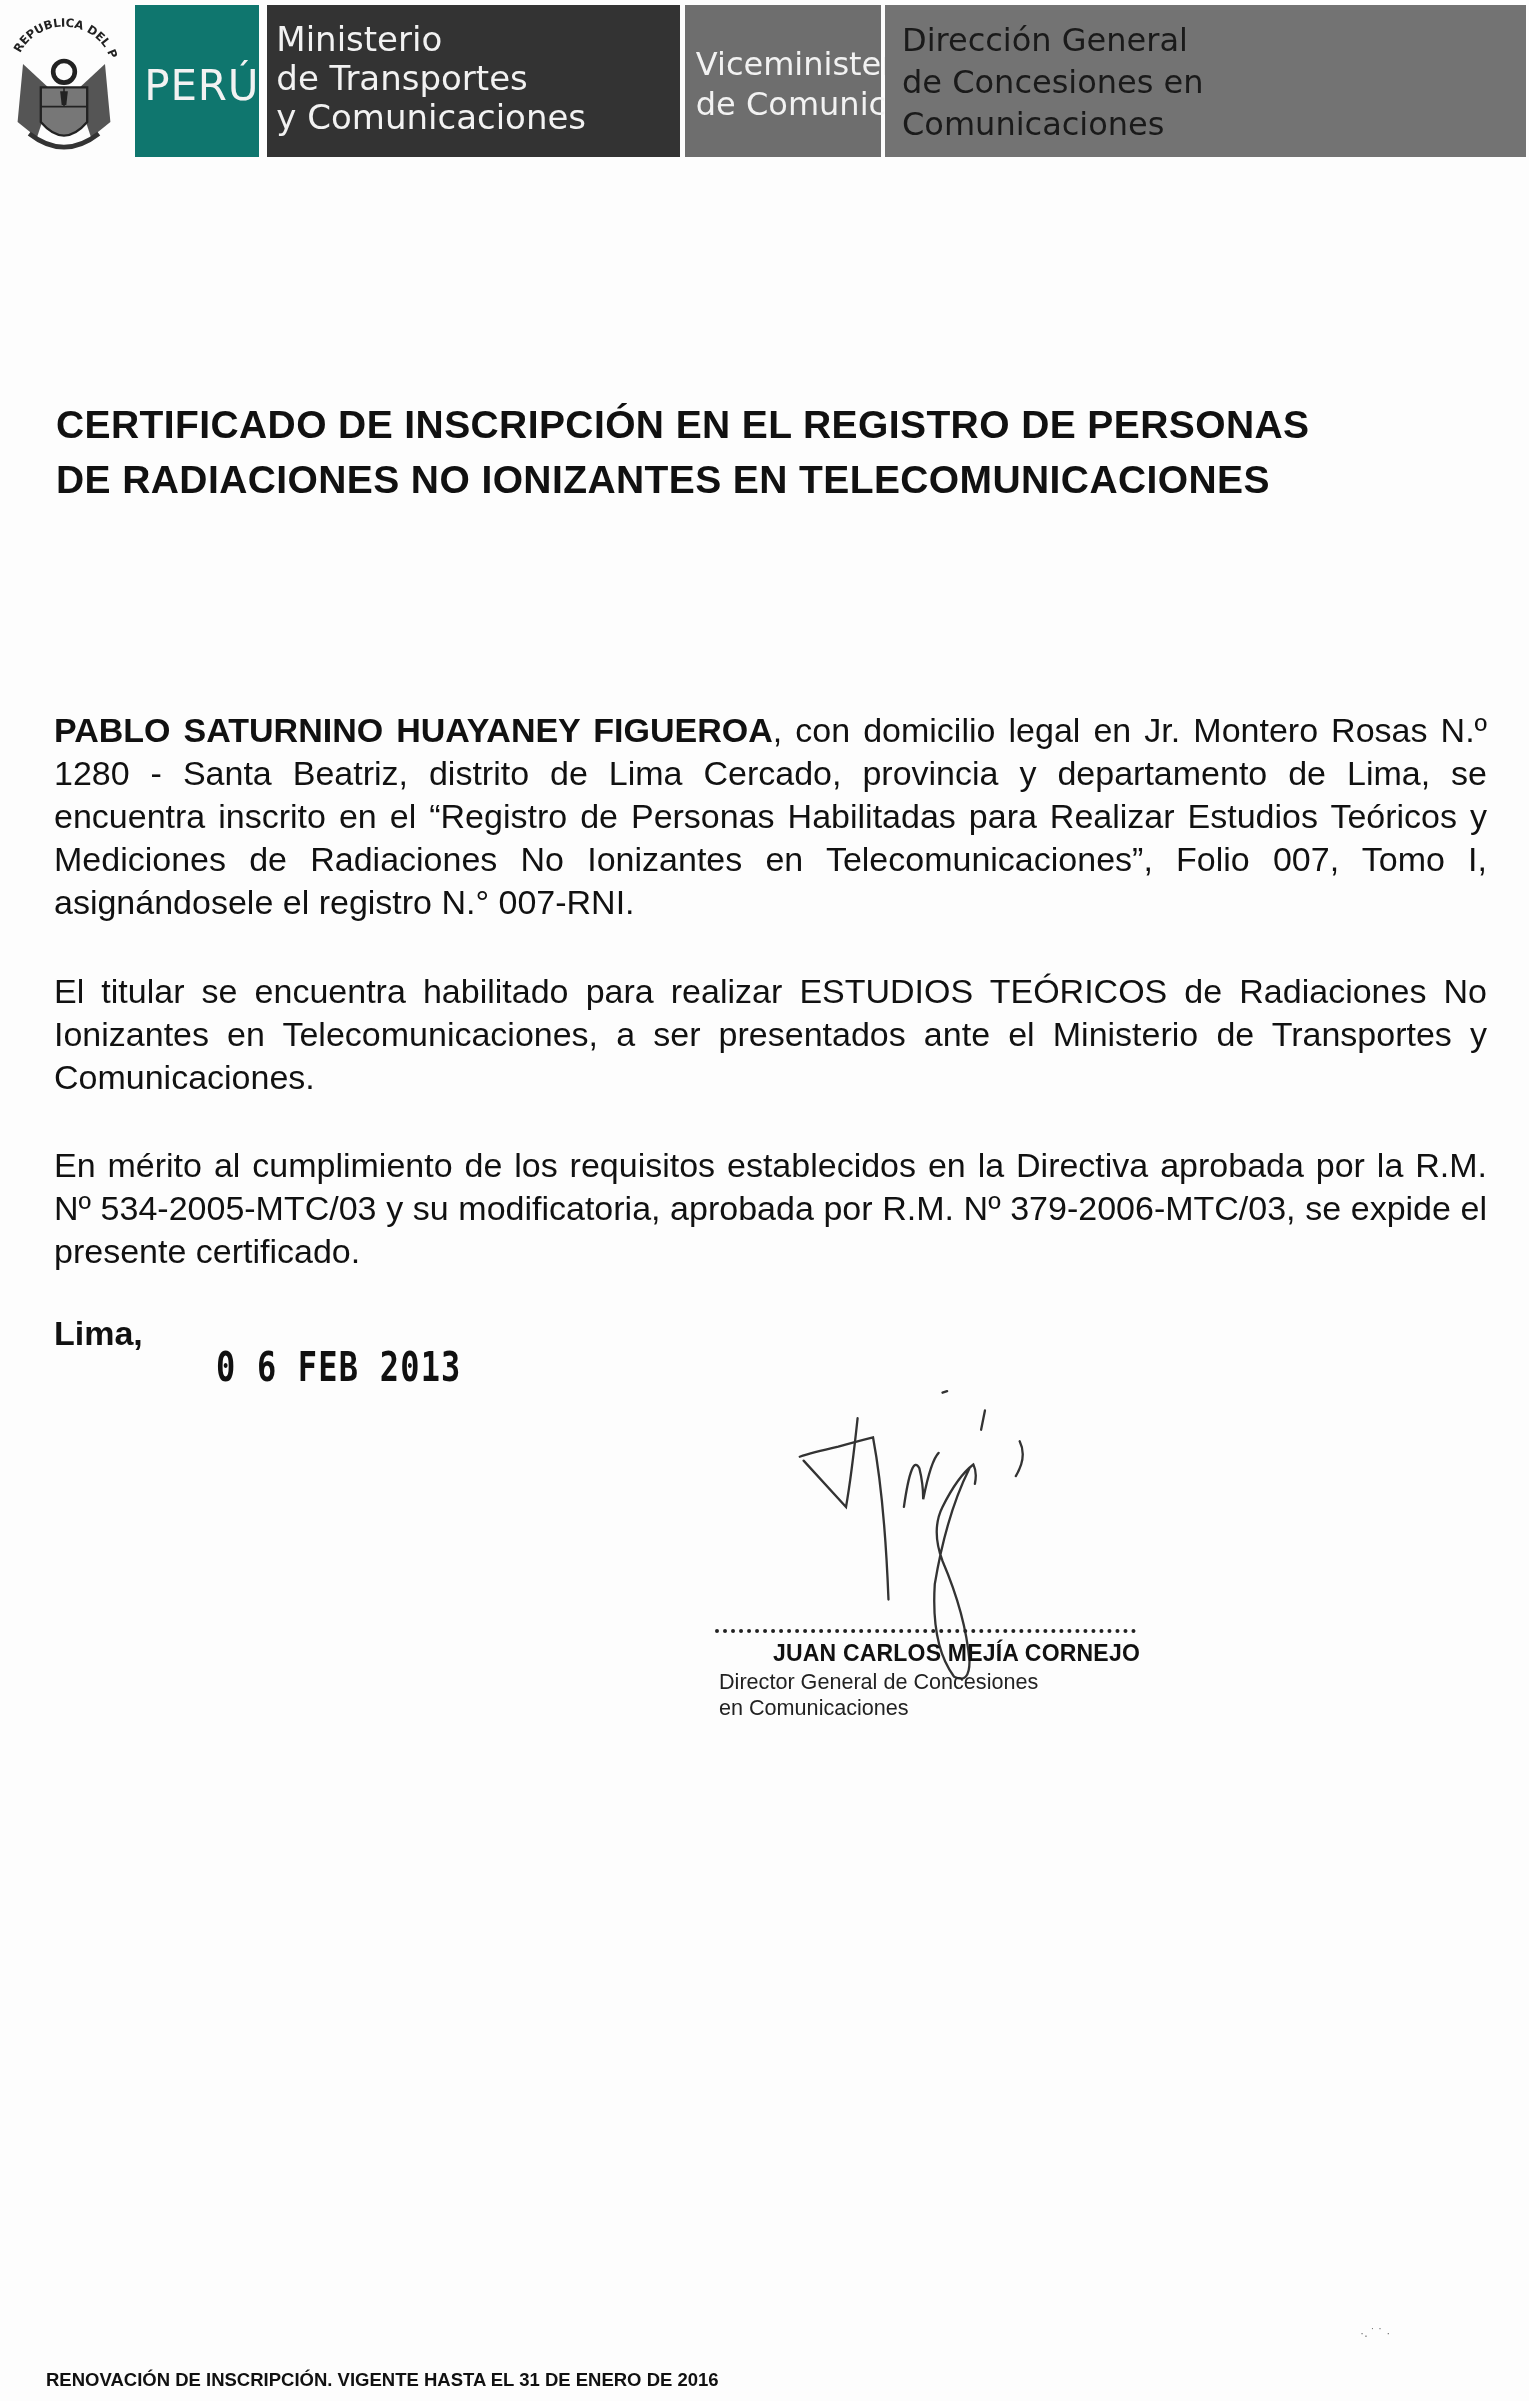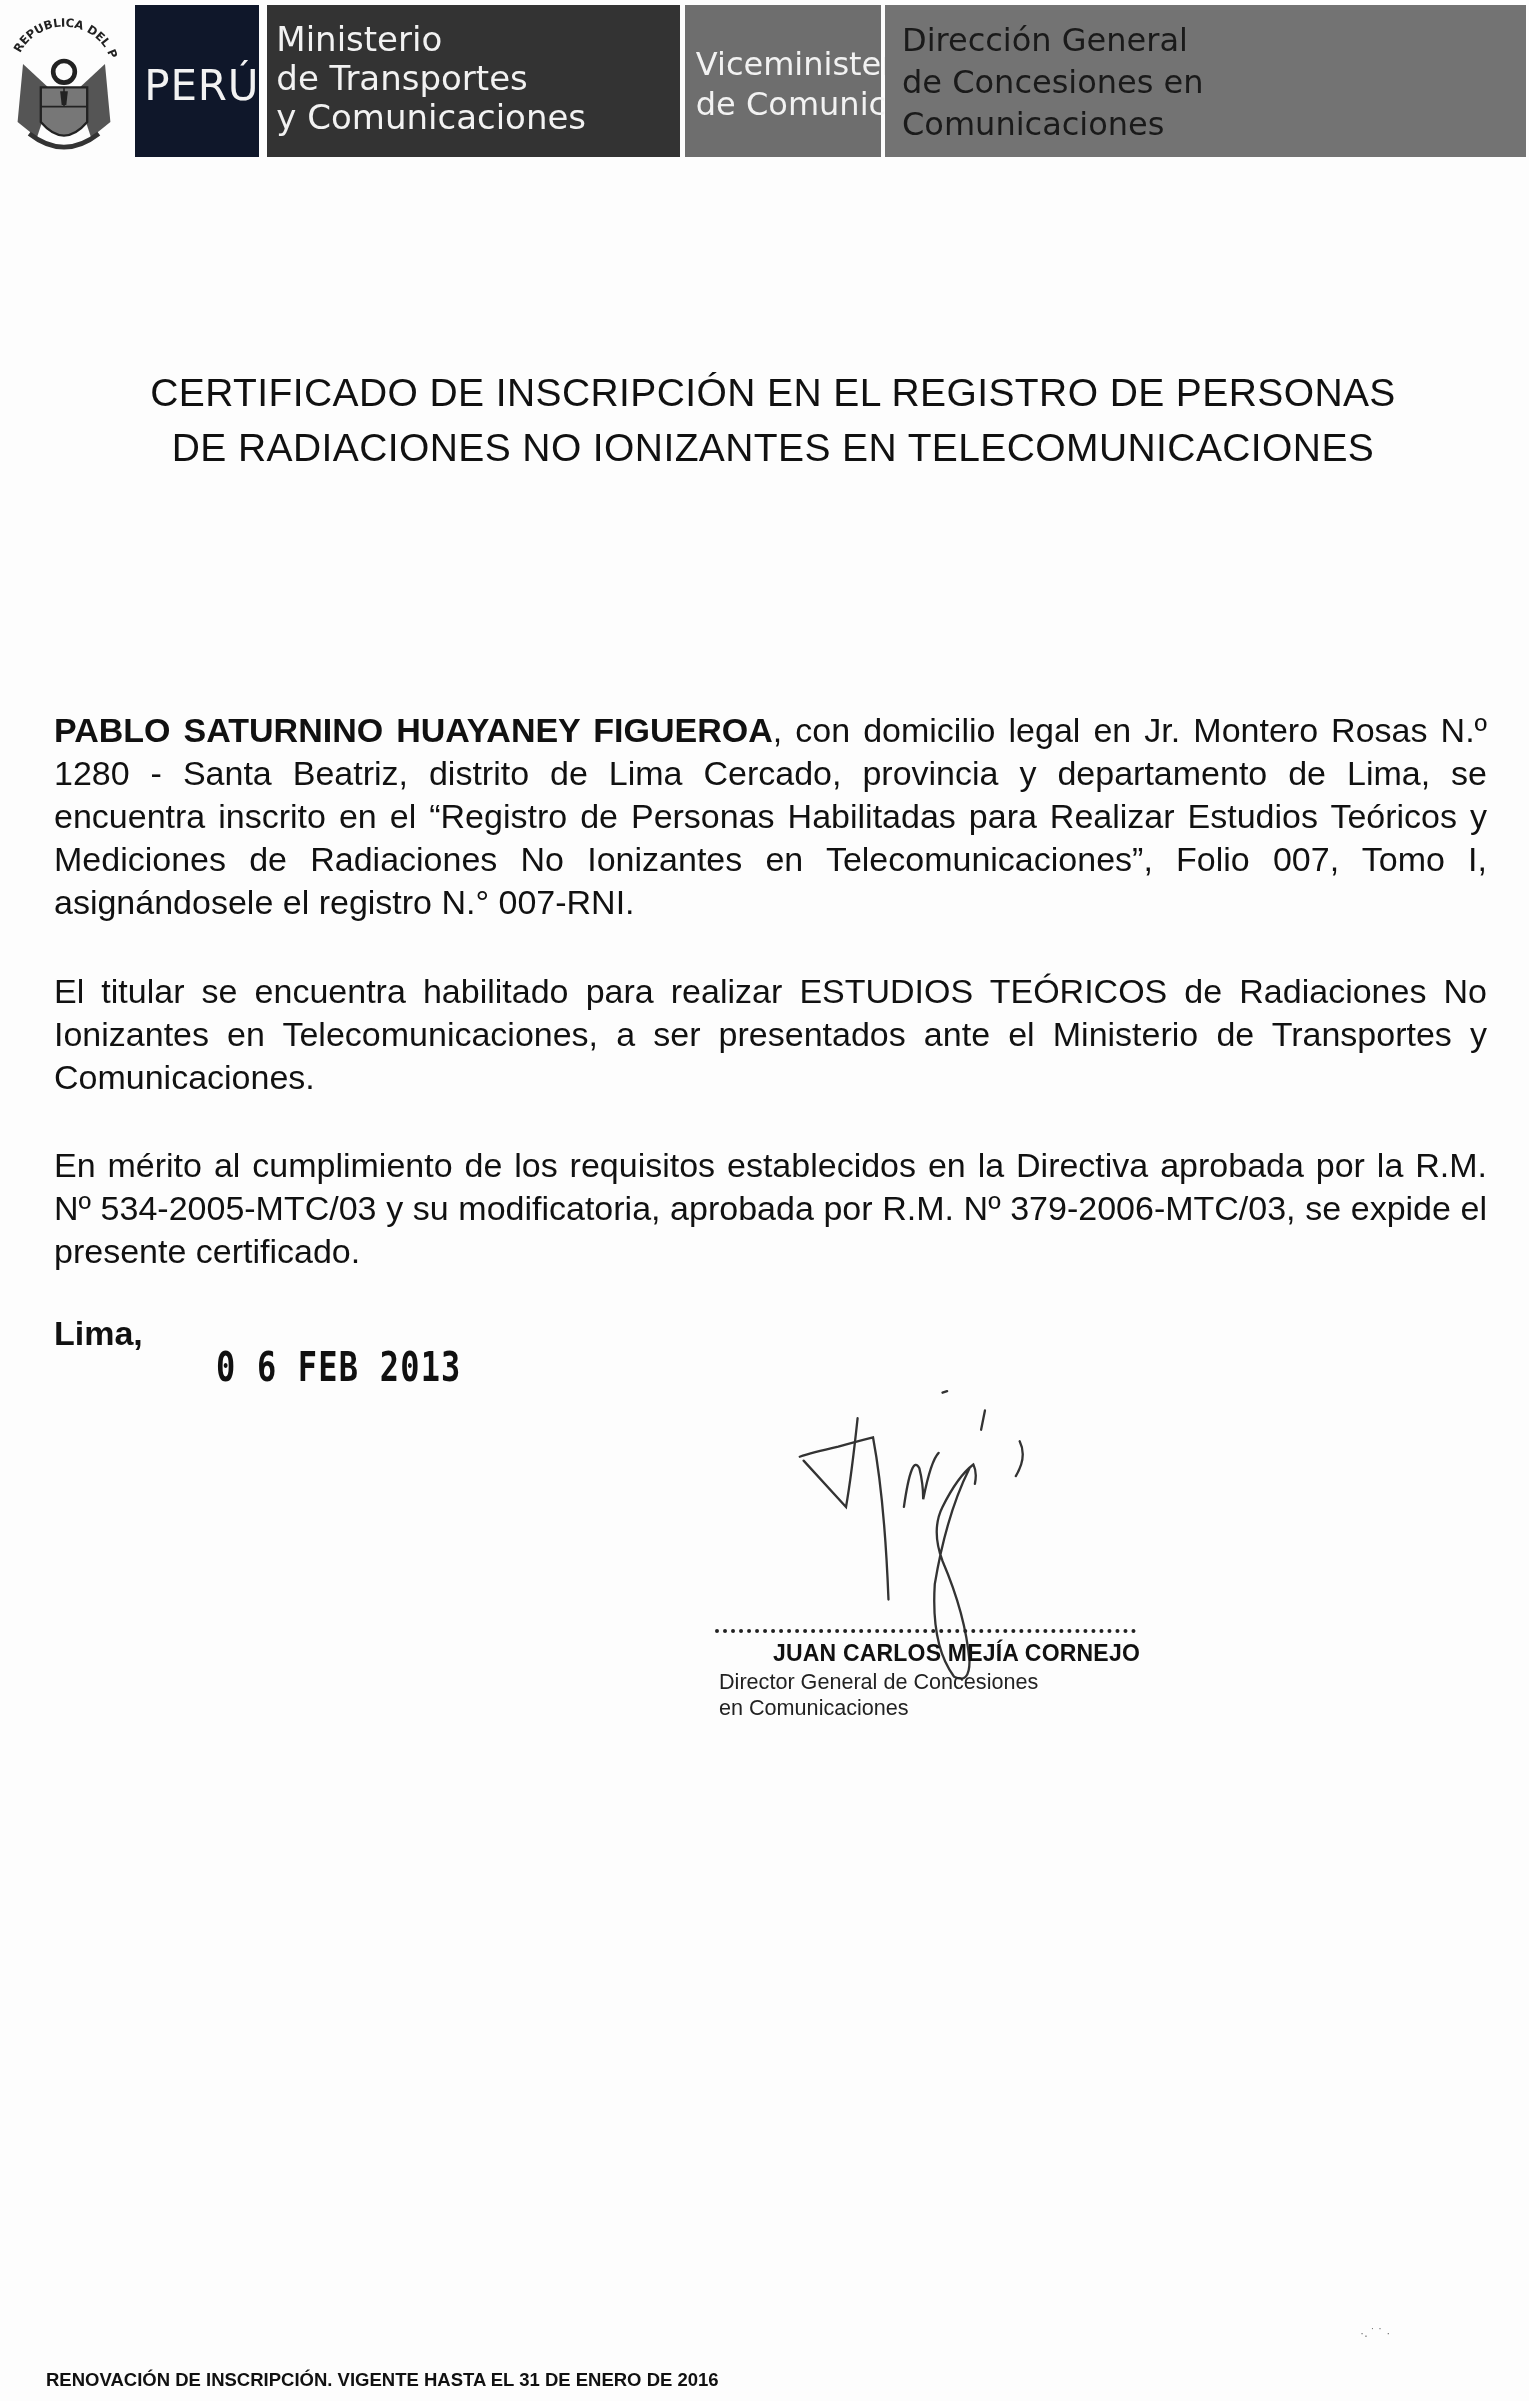--- a/index.html
+++ b/index.html
@@ -4,30 +4,30 @@
 <style>
   html, body { margin:0; padding:0; }
   body {
     width:1530px; height:2401px; background:#fdfdfd; position:relative; overflow:hidden;
     font-family:"Liberation Sans", sans-serif; color:#111;
   }
   .abs { position:absolute; }
   
   .emblem { left:6.2px; top:6.2px; width:116px; height:151px; }
   .hbox { top:4.6px; height:152px; box-sizing:border-box; }
-  .box-peru { left:135px; width:124px; background:#0f172a; }
+  .box-peru { left:135px; width:124px; background:#0f766e; }
   .box-min { left:267px; width:413px; background:#333; }
   .box-vice { left:685px; width:196px; background:#6e6e6e; }
   .box-dir { left:885px; width:641px; background:#737373; }
   .peru-txt { position:absolute; left:9.3px; top:56px; font-family:"DejaVu Sans", sans-serif; font-size:42px; color:#f2f2f2; letter-spacing:0.8px; }
   .min-txt { position:absolute; left:9.3px; top:15.5px; font-family:"DejaVu Sans", sans-serif; font-size:34px; line-height:39px; color:#f2f2f2; }
   .vice-txt { position:absolute; left:10.8px; top:39px; font-family:"DejaVu Sans", sans-serif; font-size:32px; line-height:40px; color:#f2f2f2; white-space:nowrap; }
   .dir-txt { position:absolute; left:17px; top:14px; font-family:"DejaVu Sans", sans-serif; font-size:32px; line-height:42px; color:#1a1a1a; }
   
-  .title { left:56px; top:365px; width:1434px; text-align:center; font-weight:normal; font-size:39px; line-height:55px; letter-spacing:0.4px; }
+  .title { left:56px; top:397px; width:1434px; font-weight:bold; font-size:39px; line-height:55px; letter-spacing:0.4px; }
   
   .para { left:54px; width:1433px; font-size:34px; line-height:43px; text-align:justify; text-align-last:left; }
   .p1 { top:709px; }
   .p2 { top:970px; }
   .p3 { top:1144px; }
   .lima { left:54px; top:1314px; font-size:34px;font-weight:bold; }
   .stamp { left:216px; top:1344px; font-family:"DejaVu Sans Mono", monospace; font-weight:bold; font-size:40px; letter-spacing:1.5px; transform:scaleX(0.8); transform-origin:left; }
   
   .sigsvg { left:765px; top:1383px; width:355px; height:325px; }
   .dots { left:715px; top:1629px; width:421px; border-top:4.6px dotted #222; }

